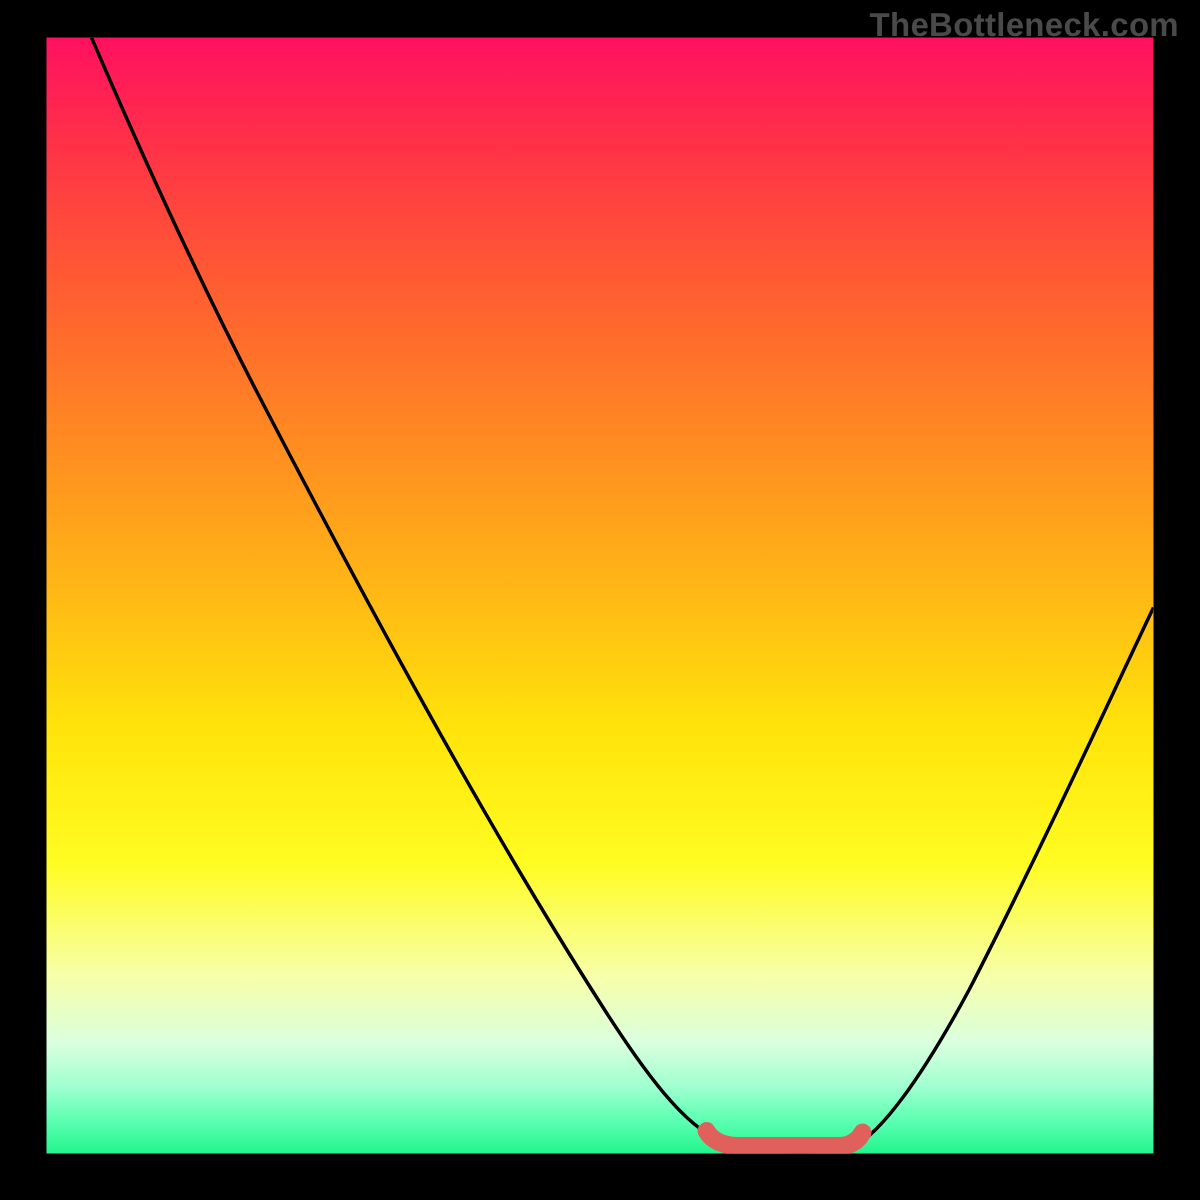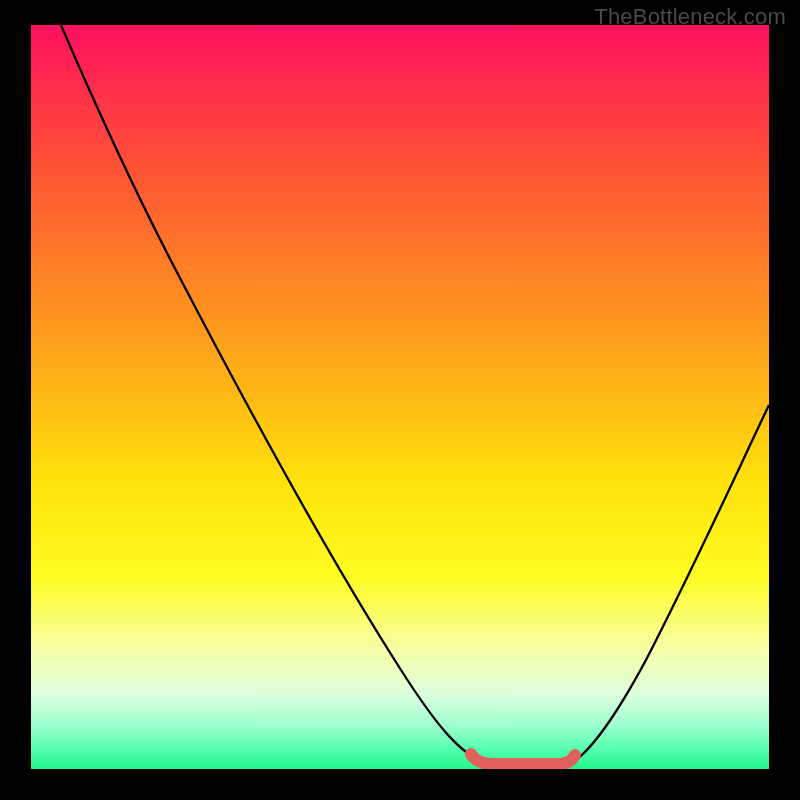--- a/index.html
+++ b/index.html
@@ -10,21 +10,21 @@
     height: 800px;
     position: relative;
     font-family: Arial, Helvetica, sans-serif;
   }
   .watermark {
     position: absolute;
     top: 4px;
     right: 14px;
     color: #4a4a4a;
     font-size: 22px;
-    font-weight: 400;
+    font-weight: 700;
     letter-spacing: 0.2px;
     z-index: 3;
   }
   .plot-area {
     position: absolute;
     left: 31px;
     top: 25px;
     width: 738px;
     height: 744px;
     background: linear-gradient(

